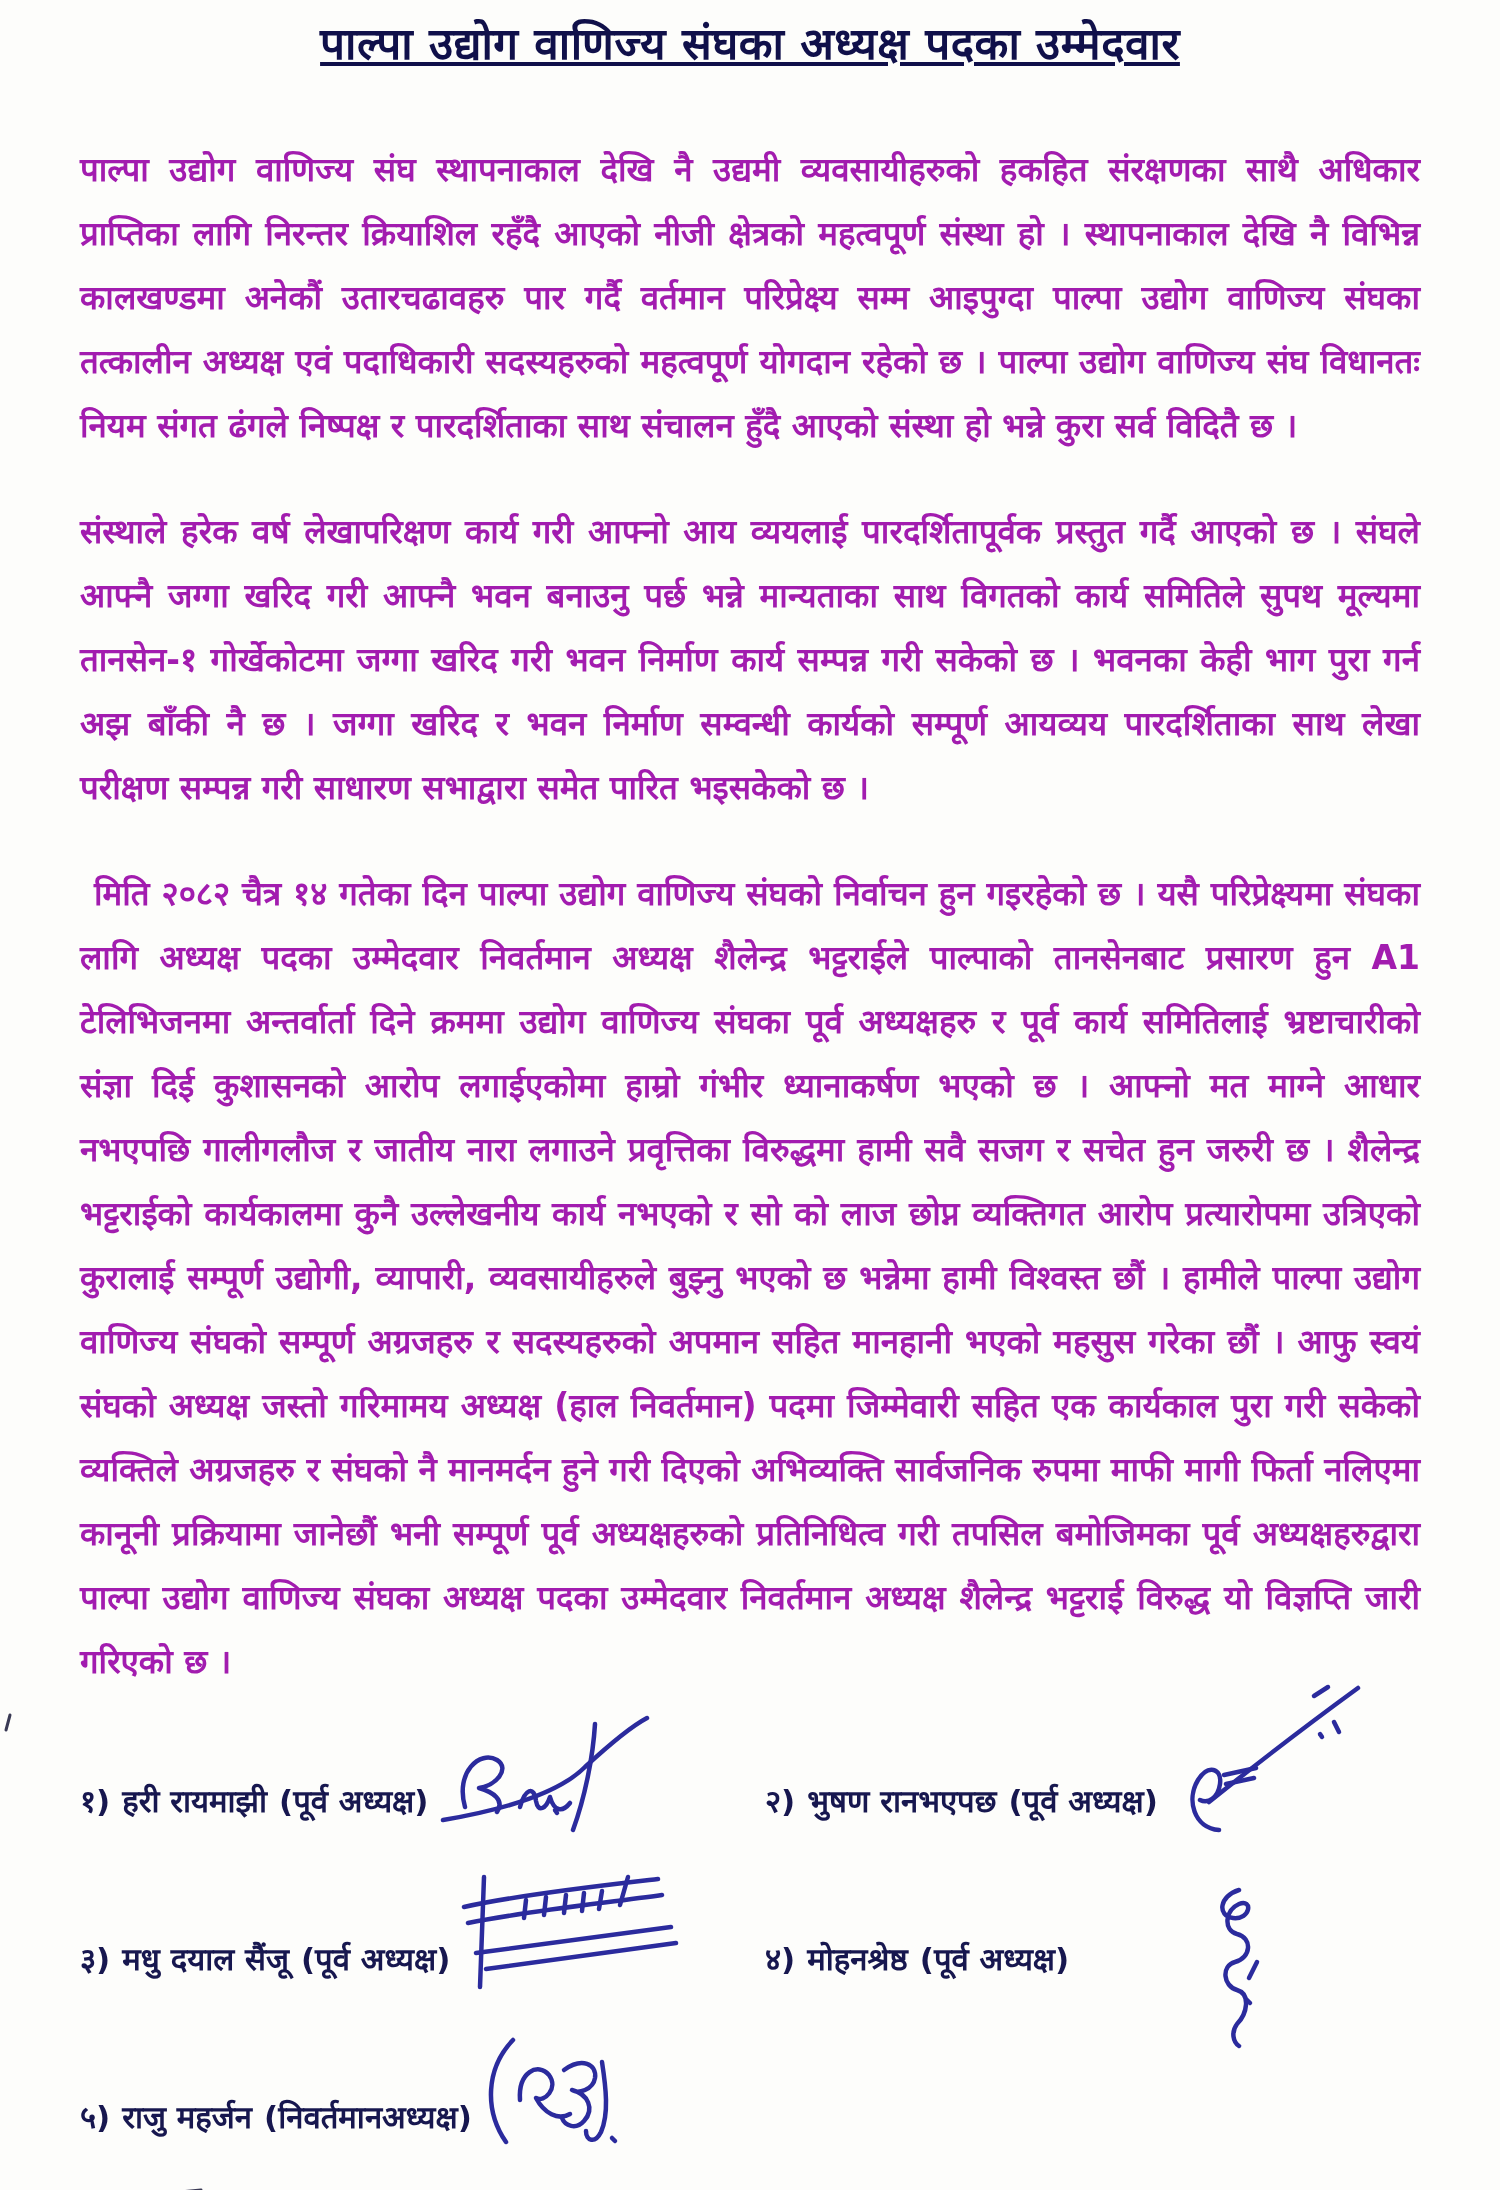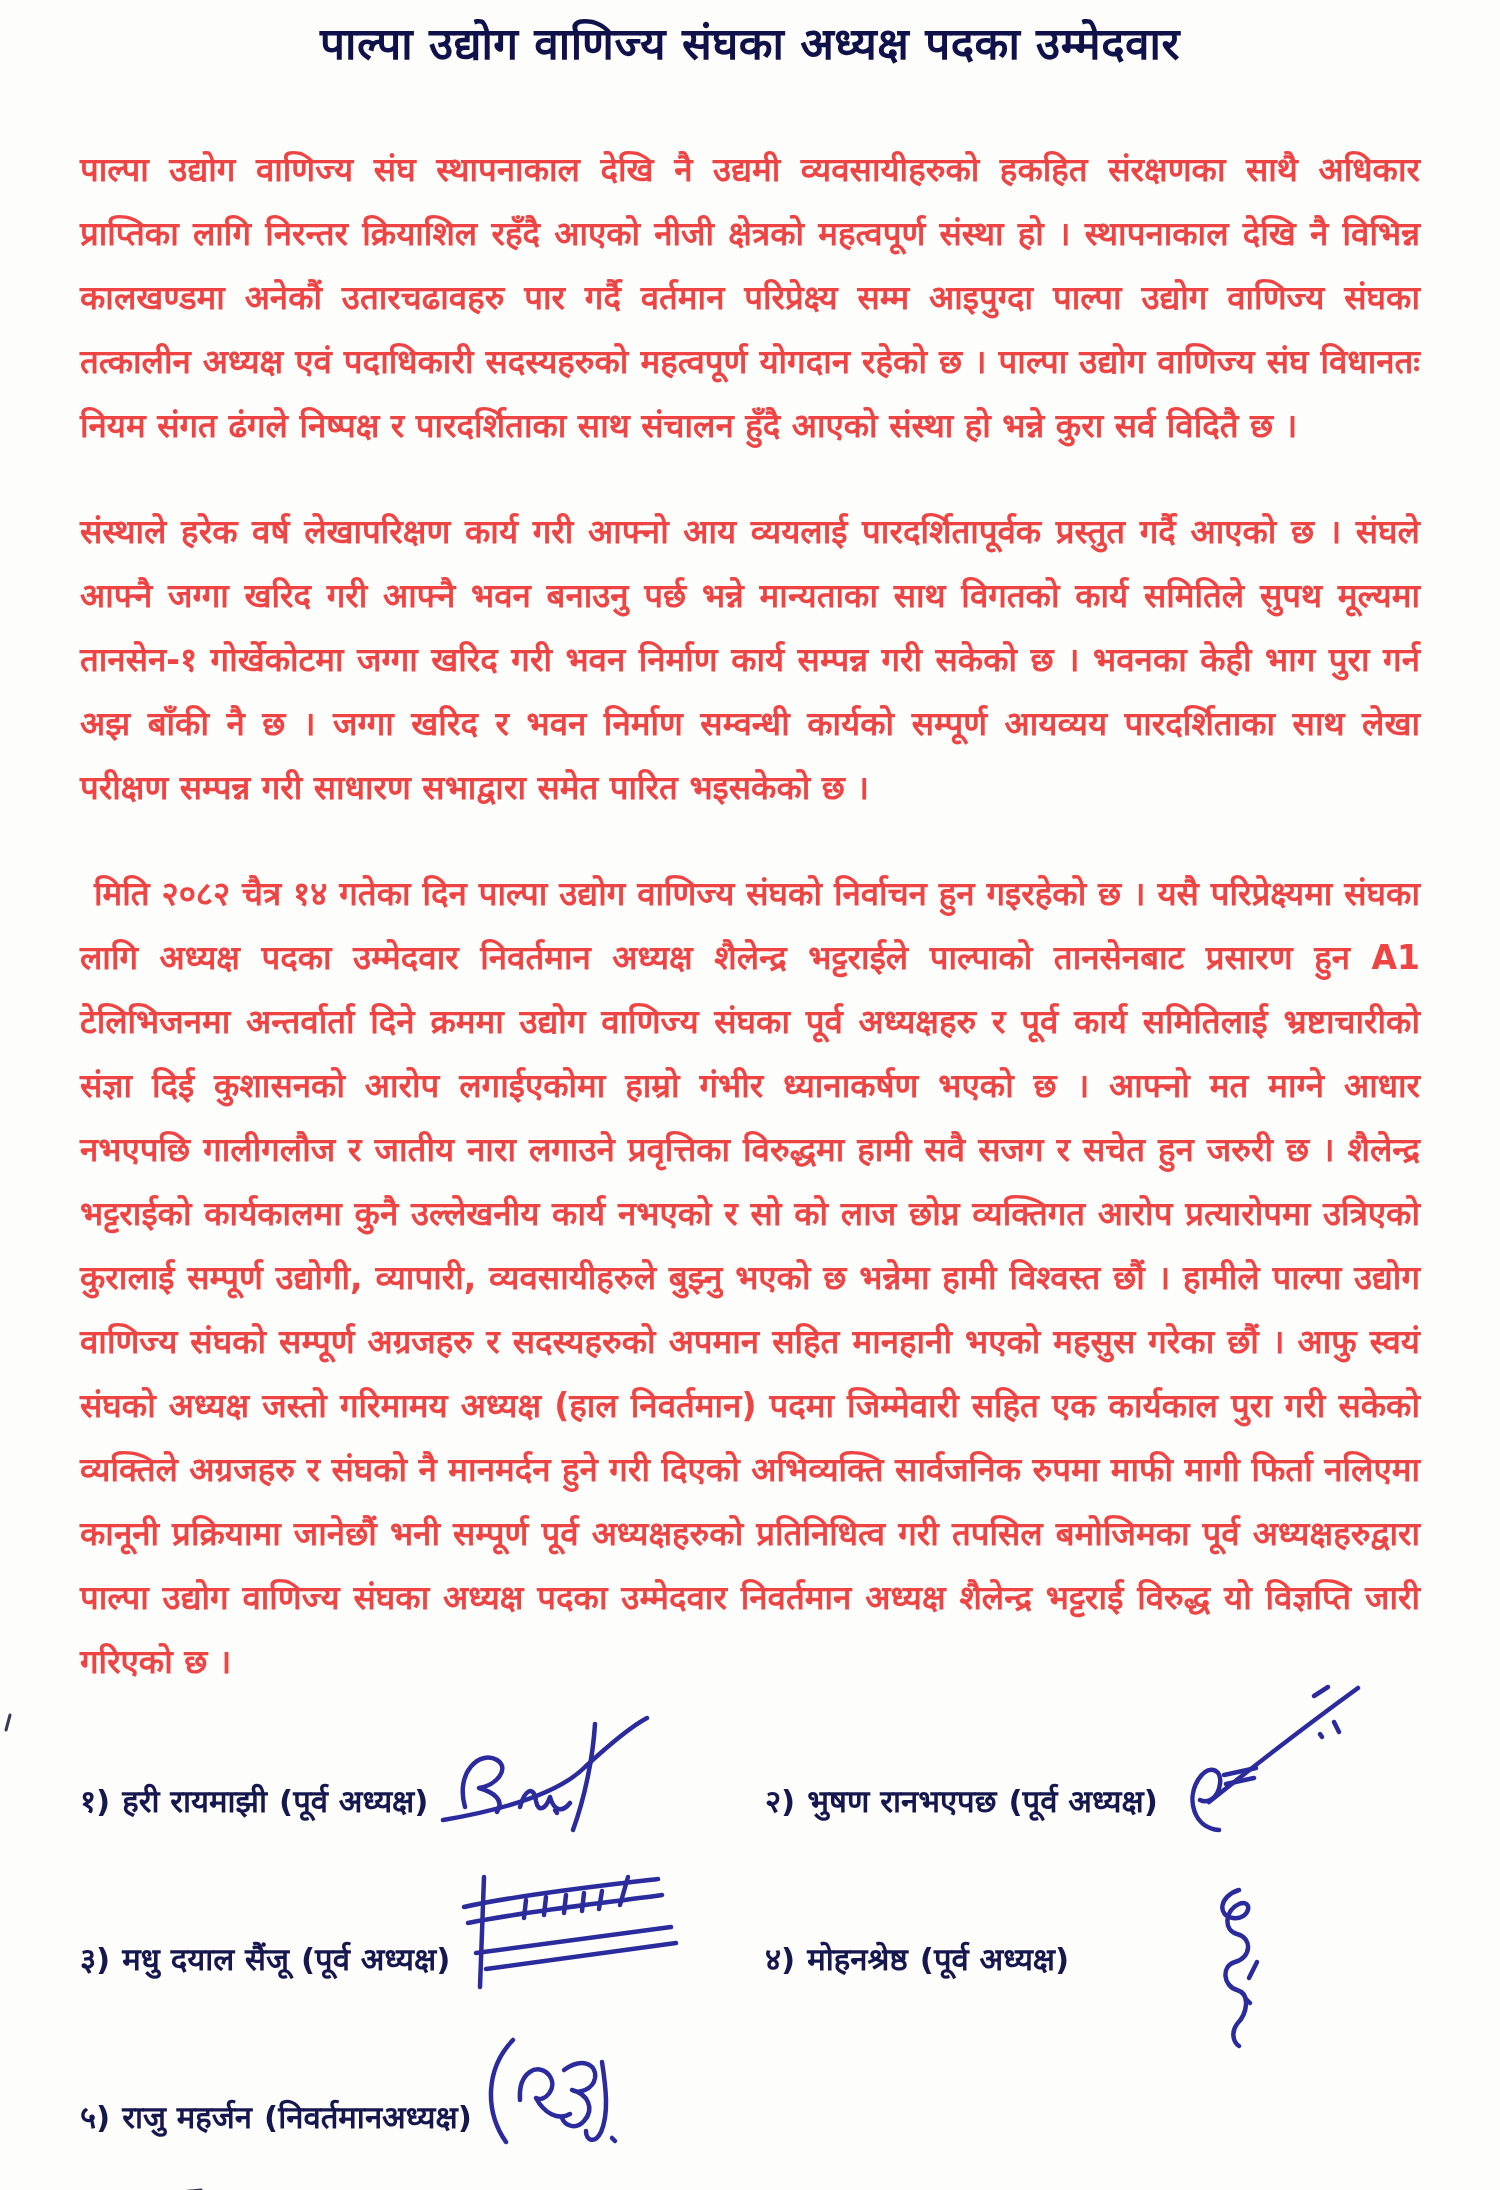--- a/index.html
+++ b/index.html
@@ -16,30 +16,30 @@
   .title {
     margin: 0;
     padding: 10px 60px 0;
     text-align: center;
     font-size: 44px;
     font-weight: 700;
     line-height: 68px;
     color: #10104a;
     letter-spacing: 0.5px;
   }
-  .title-line { display: block; }
+  .title-line { display: block; text-decoration: underline; }
   .body-text {
     padding: 60px 80px 0;
   }
   .para {
     margin: 0 0 42px 0;
     font-size: 33px;
     font-weight: 600;
     line-height: 64px;
-    color: #ef4444;
+    color: #a21caf;
     text-align: justify;
   }
   .para.indented { text-indent: 14px; }
   .signatories {
     margin-top: 58px;
     padding: 0 80px;
     display: grid;
     grid-template-columns: 1fr 1fr;
     row-gap: 62px;
     column-gap: 30px;

